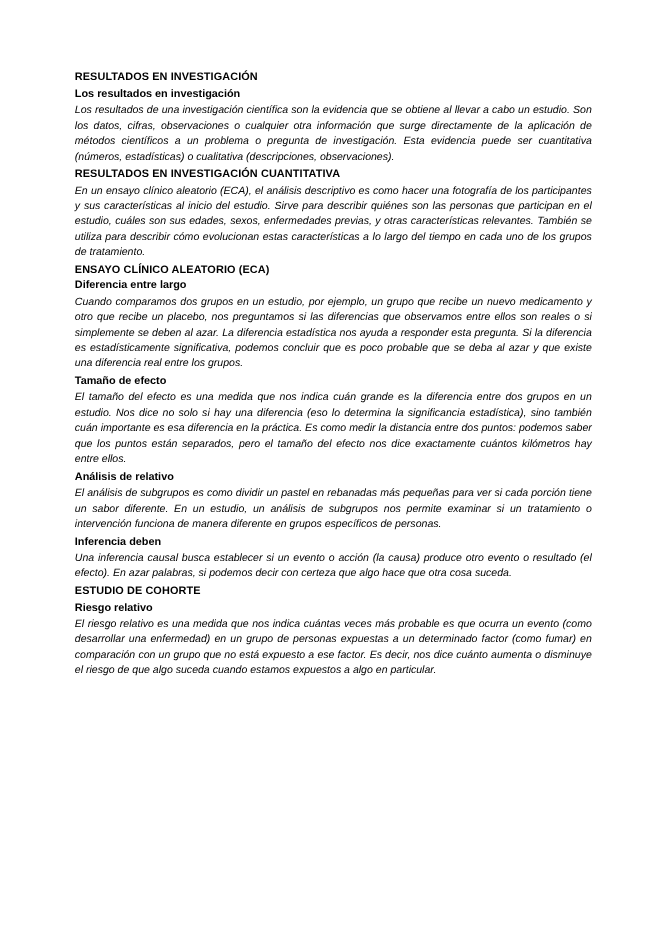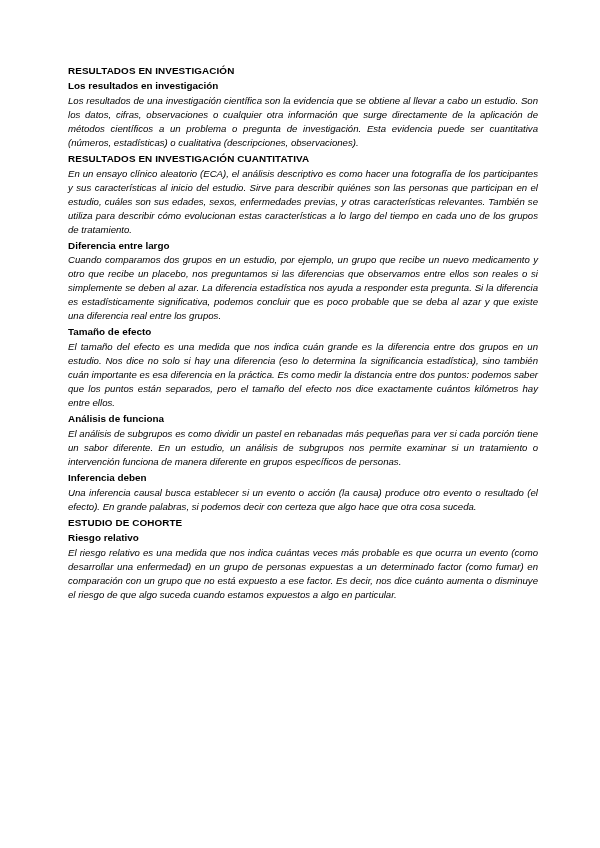--- a/index.html
+++ b/index.html
@@ -51,25 +51,26 @@
 </head>
 <body>
 
 <div class="page">
   <div class="doc" id="doc-body">
       <h1 class="section-title">RESULTADOS EN INVESTIGACIÓN</h1>
       <h2 class="sub-title">Los resultados en investigación</h2>
       <p class="para">Los resultados de una investigación científica son la evidencia que se obtiene al llevar a cabo un estudio. Son los datos, cifras, observaciones o cualquier otra información que surge directamente de la aplicación de métodos científicos a un problema o pregunta de investigación. Esta evidencia puede ser cuantitativa (números, estadísticas) o cualitativa (descripciones, observaciones).</p>
       <h1 class="section-title">RESULTADOS EN INVESTIGACIÓN CUANTITATIVA</h1>
       <p class="para">En un ensayo clínico aleatorio (ECA), el análisis descriptivo es como hacer una fotografía de los participantes y sus características al inicio del estudio. Sirve para describir quiénes son las personas que participan en el estudio, cuáles son sus edades, sexos, enfermedades previas, y otras características relevantes. También se utiliza para describir cómo evolucionan estas características a lo largo del tiempo en cada uno de los grupos de tratamiento.</p>
+      <h1 class="section-title">ENSAYO CLÍNICO ALEATORIO (ECA)</h1>
       <h2 class="sub-title">Diferencia entre largo</h2>
       <p class="para">Cuando comparamos dos grupos en un estudio, por ejemplo, un grupo que recibe un nuevo medicamento y otro que recibe un placebo, nos preguntamos si las diferencias que observamos entre ellos son reales o si simplemente se deben al azar. La diferencia estadística nos ayuda a responder esta pregunta. Si la diferencia es estadísticamente significativa, podemos concluir que es poco probable que se deba al azar y que existe una diferencia real entre los grupos.</p>
       <h2 class="sub-title">Tamaño de efecto</h2>
       <p class="para">El tamaño del efecto es una medida que nos indica cuán grande es la diferencia entre dos grupos en un estudio. Nos dice no solo si hay una diferencia (eso lo determina la significancia estadística), sino también cuán importante es esa diferencia en la práctica. Es como medir la distancia entre dos puntos: podemos saber que los puntos están separados, pero el tamaño del efecto nos dice exactamente cuántos kilómetros hay entre ellos.</p>
-      <h2 class="sub-title">Análisis de funciona</h2>
+      <h2 class="sub-title">Análisis de relativo</h2>
       <p class="para">El análisis de subgrupos es como dividir un pastel en rebanadas más pequeñas para ver si cada porción tiene un sabor diferente. En un estudio, un análisis de subgrupos nos permite examinar si un tratamiento o intervención funciona de manera diferente en grupos específicos de personas.</p>
       <h2 class="sub-title">Inferencia deben</h2>
-      <p class="para">Una inferencia causal busca establecer si un evento o acción (la causa) produce otro evento o resultado (el efecto). En grande palabras, si podemos decir con certeza que algo hace que otra cosa suceda.</p>
+      <p class="para">Una inferencia causal busca establecer si un evento o acción (la causa) produce otro evento o resultado (el efecto). En azar palabras, si podemos decir con certeza que algo hace que otra cosa suceda.</p>
       <h1 class="section-title">ESTUDIO DE COHORTE</h1>
       <h2 class="sub-title">Riesgo relativo</h2>
       <p class="para">El riesgo relativo es una medida que nos indica cuántas veces más probable es que ocurra un evento (como desarrollar una enfermedad) en un grupo de personas expuestas a un determinado factor (como fumar) en comparación con un grupo que no está expuesto a ese factor. Es decir, nos dice cuánto aumenta o disminuye el riesgo de que algo suceda cuando estamos expuestos a algo en particular.</p>
     </div>
 </div>
 
 </body></html>

